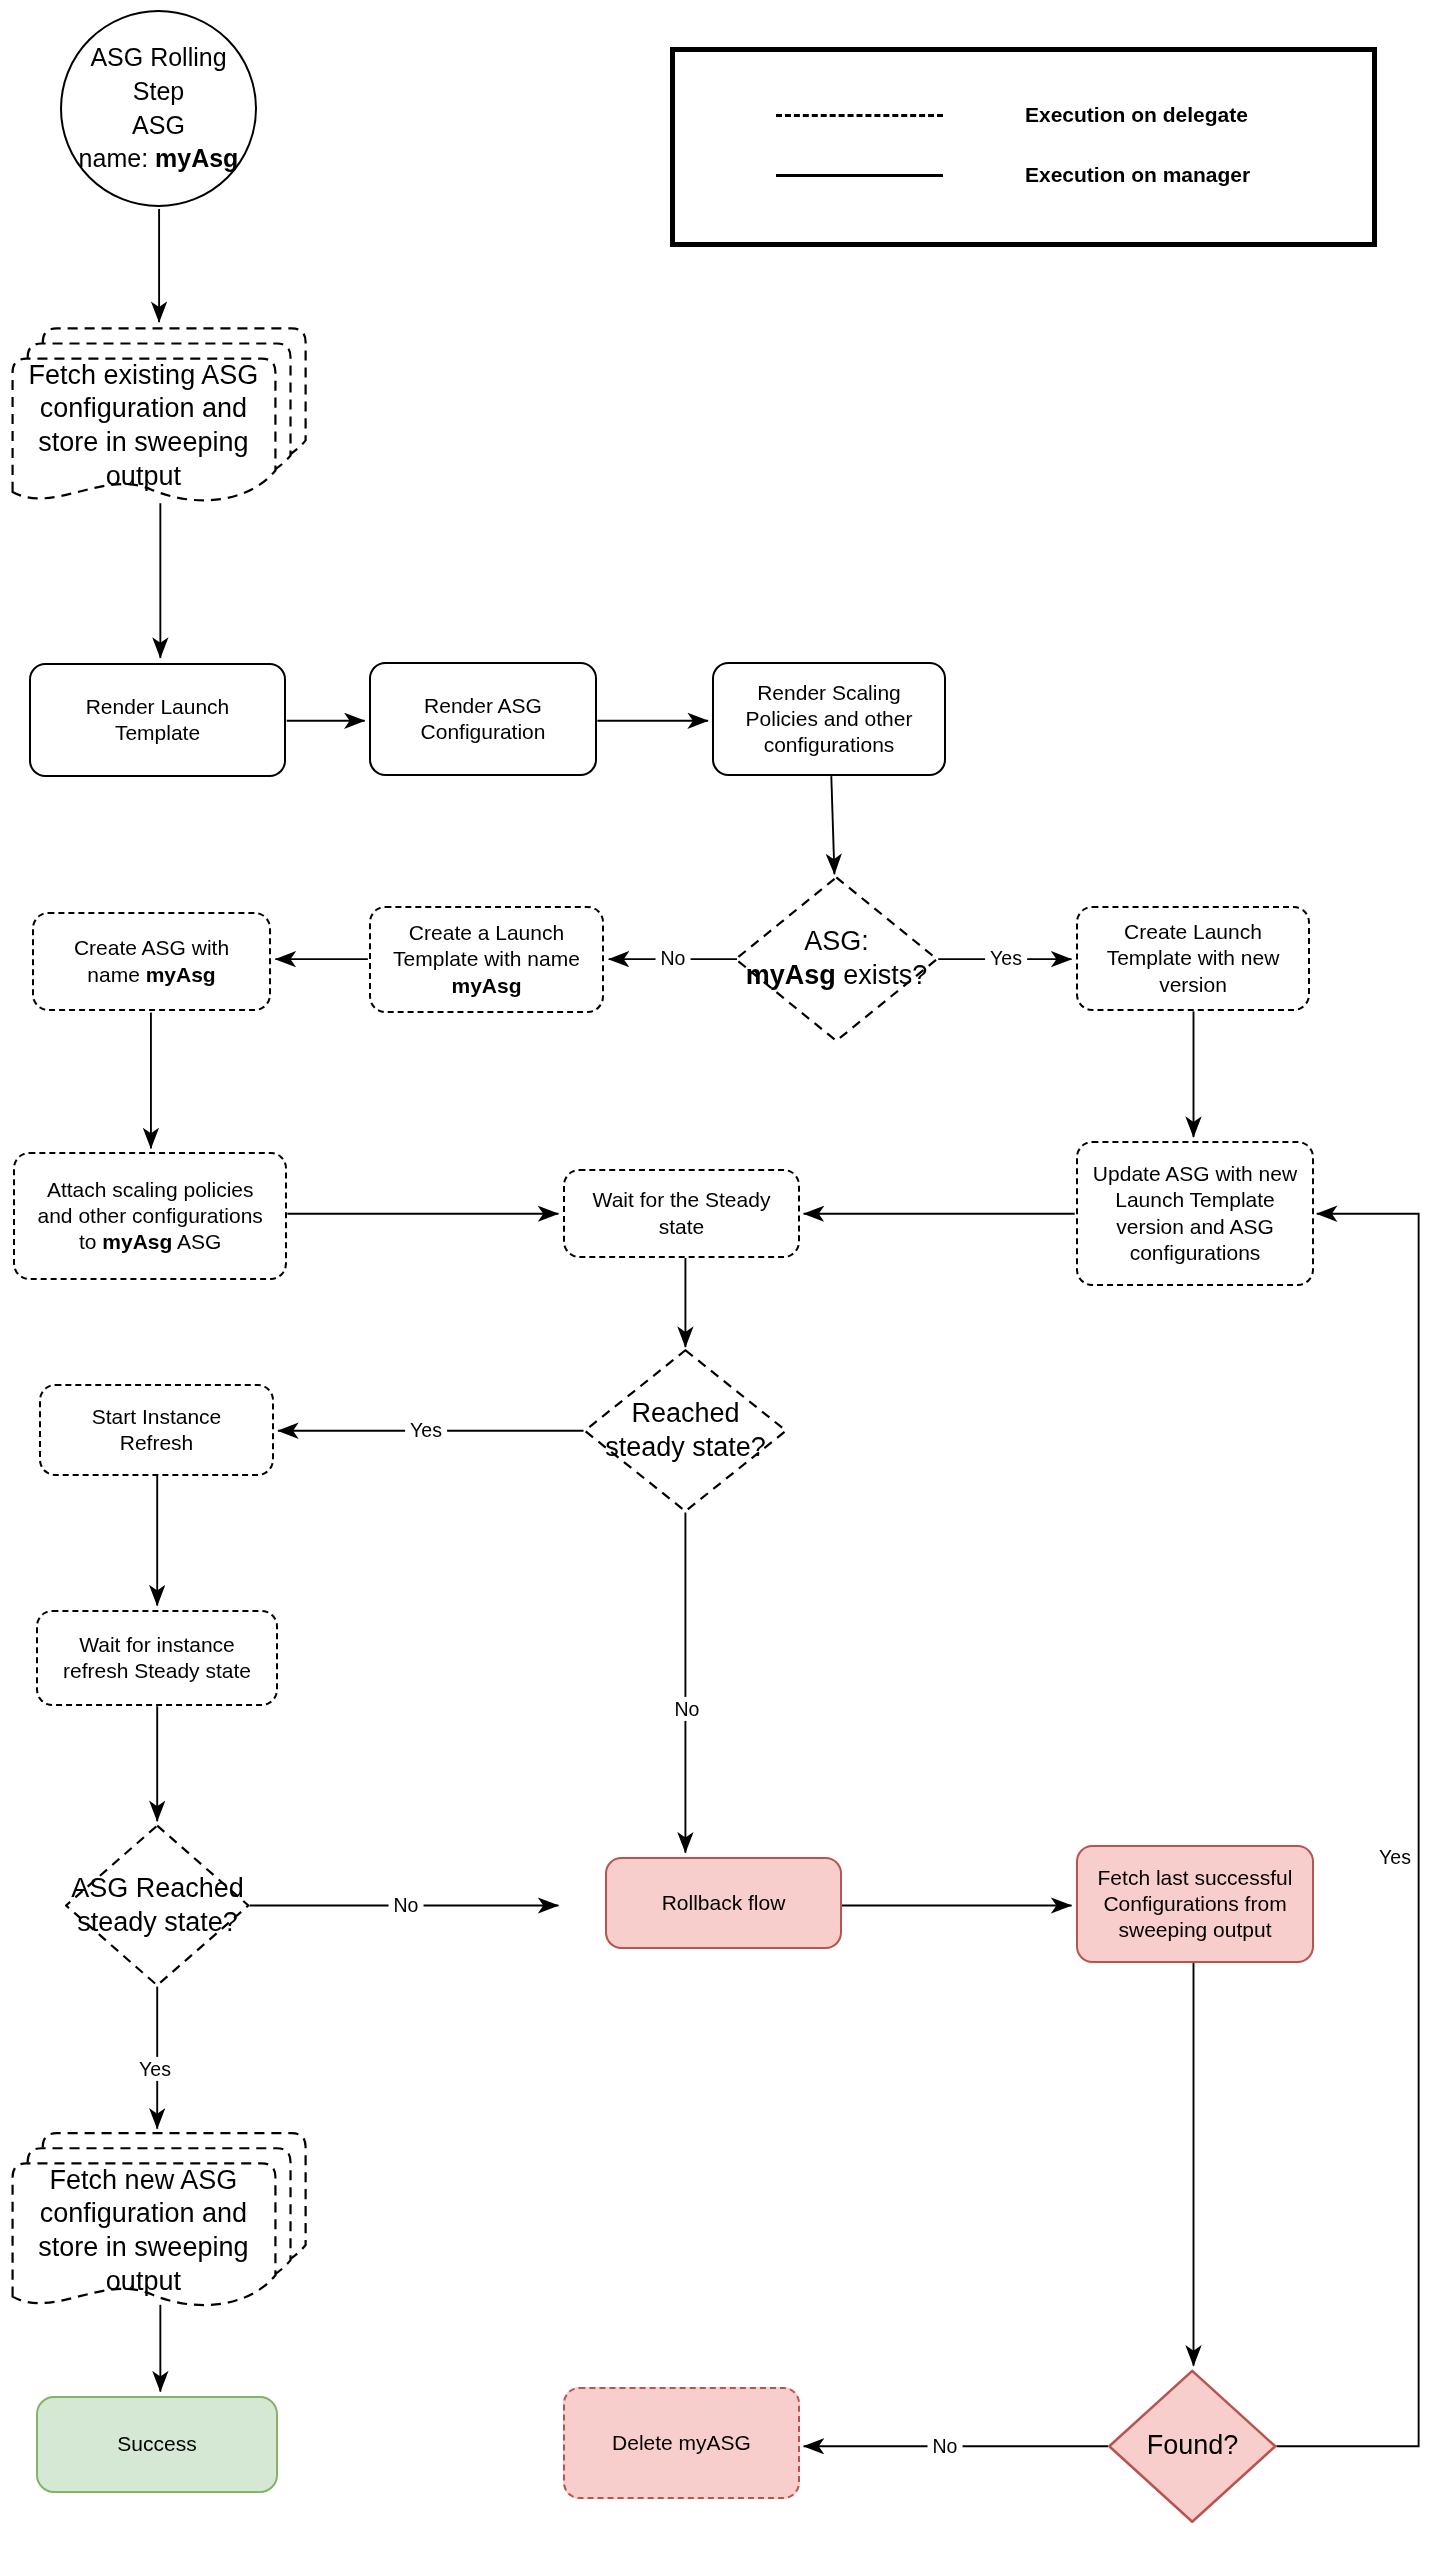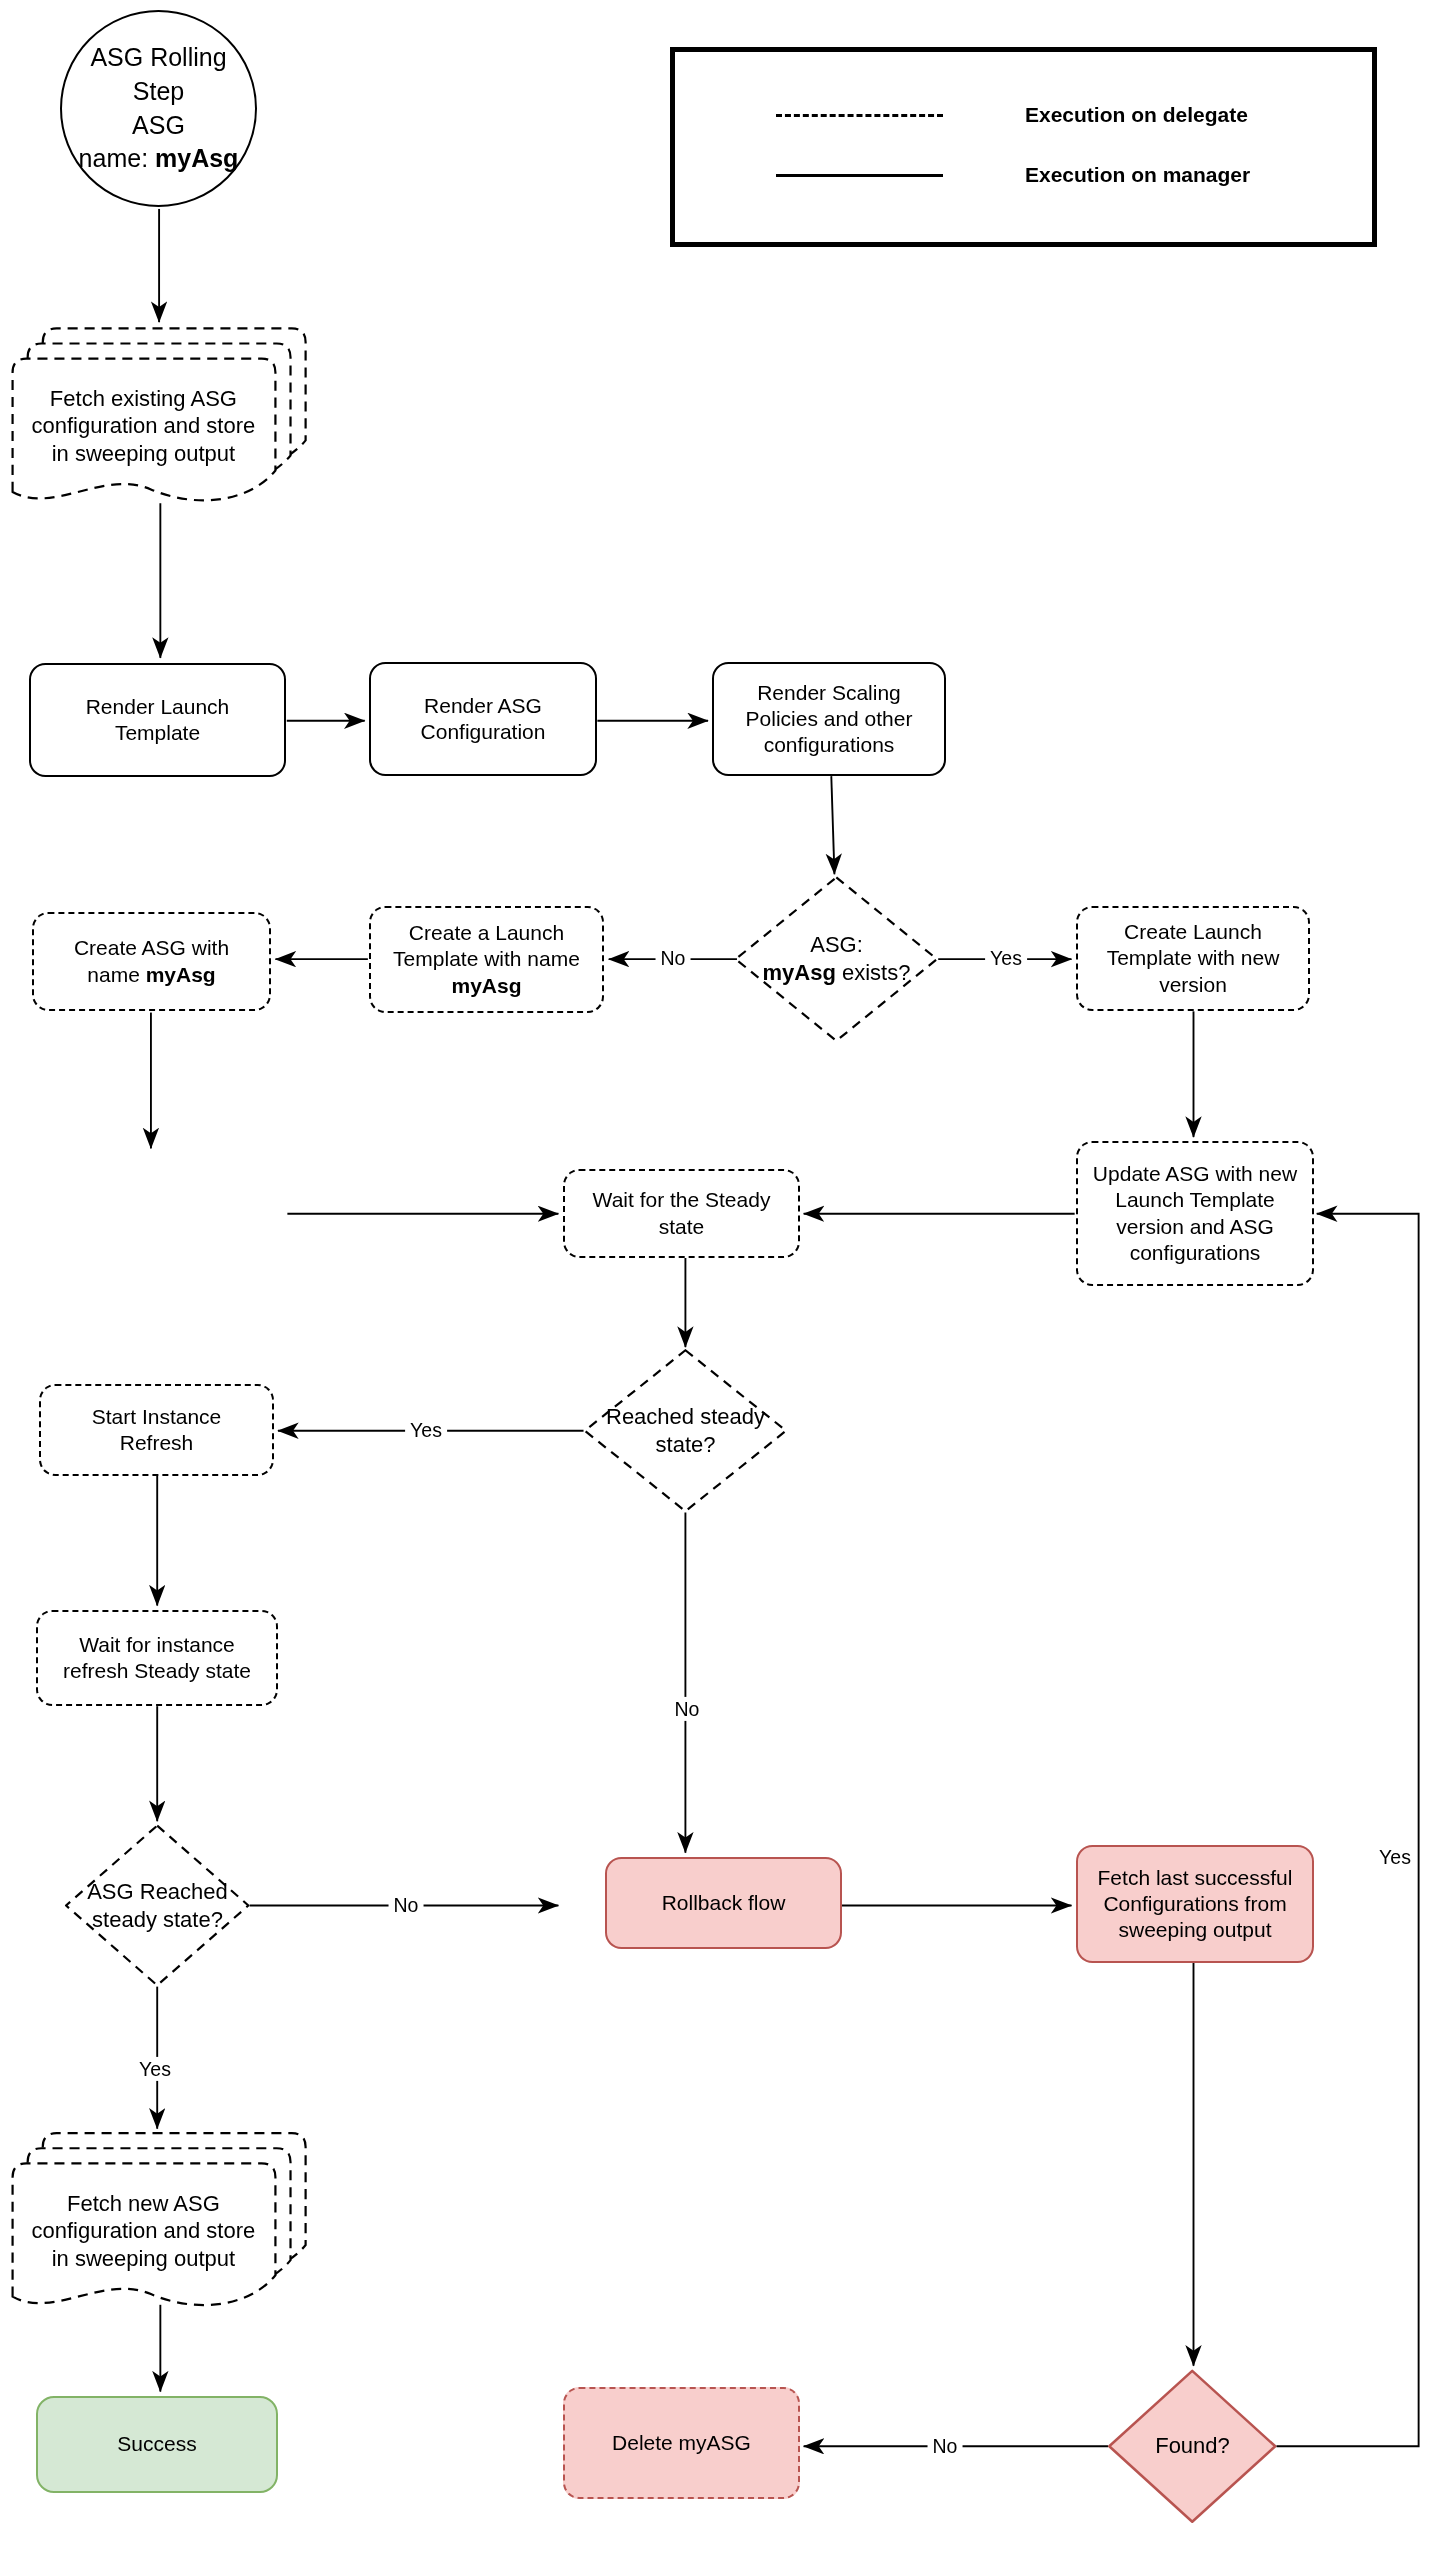--- a/index.html
+++ b/index.html
@@ -14,21 +14,21 @@
   .dbox   { border:2.2px dashed #000; border-radius:16.4px; }
   .pinkbox   { background:var(--danger-fill); border:2.5px solid var(--danger-border); border-radius:16.4px; }
   .pinkdash  { background:var(--danger-fill); border:2.5px dashed var(--danger-border); border-radius:16.4px; }
   .greenbox  { background:var(--success-fill); border:2.5px solid var(--success-border); border-radius:18px; }
 
   .circle { position:absolute; border:2.2px solid #000; border-radius:50%; background:#fff;
             display:flex; flex-direction:column; align-items:center; justify-content:center;
             text-align:center; font-size:25px; line-height:1.35; }
 
   .dtext { position:absolute; display:flex; align-items:center; justify-content:center;
-           text-align:center; font-size:22px; line-height:1.25; background:transparent; }
+           text-align:center; font-size:27px; line-height:1.25; background:transparent; }
 
   .edge-label { position:absolute; transform:translate(-50%,-50%); background:#fff;
                 font-size:19.5px; padding:0.6px 5px; white-space:nowrap; }
 
   .legend { position:absolute; left:670px; top:47px; width:707px; height:200px;
             border:5.7px solid #000; background:#fff; padding:33px 0 0 101px; }
   .lrow { display:flex; align-items:center; height:60px; }
   .lsample { width:167px; margin-right:82px; }
   .lsample.dashed { border-top:3.1px dashed #000; }
   .lsample.solid  { border-top:3.1px solid  #000; }
@@ -130,20 +130,23 @@
   <div class="node dbox" style="left:369px; top:906px; width:235px; height:107px;">
     <span><span>Create a Launch Template with name </span><b>myAsg</b></span>
   </div>
   <div class="node dbox" style="left:32px; top:912px; width:239px; height:99px;">
     <span><span>Create ASG with name </span><b>myAsg</b></span>
   </div>
   <div class="node dbox" style="left:1076px; top:906px; width:234px; height:105px;">
     <span>Create Launch Template with new version</span>
   </div>
 
+  <div class="node dbox" style="left:13.2px; top:1152px; width:274px; height:128px;">
+    <span><span>Attach scaling policies and other configurations to </span><b>myAsg</b><span> ASG</span></span>
+  </div>
   <div class="node dbox" style="left:563px; top:1169px; width:237px; height:89px;">
     <span>Wait for the Steady state</span>
   </div>
   <div class="node dbox" style="left:1076px; top:1141px; width:238px; height:145px;">
     <span>Update ASG with new Launch Template version and ASG configurations</span>
   </div>
 
   <div class="node dbox" style="left:39px; top:1384px; width:235px; height:92px;text-align:center;">
     <span>Start Instance Refresh</span>
   </div>

